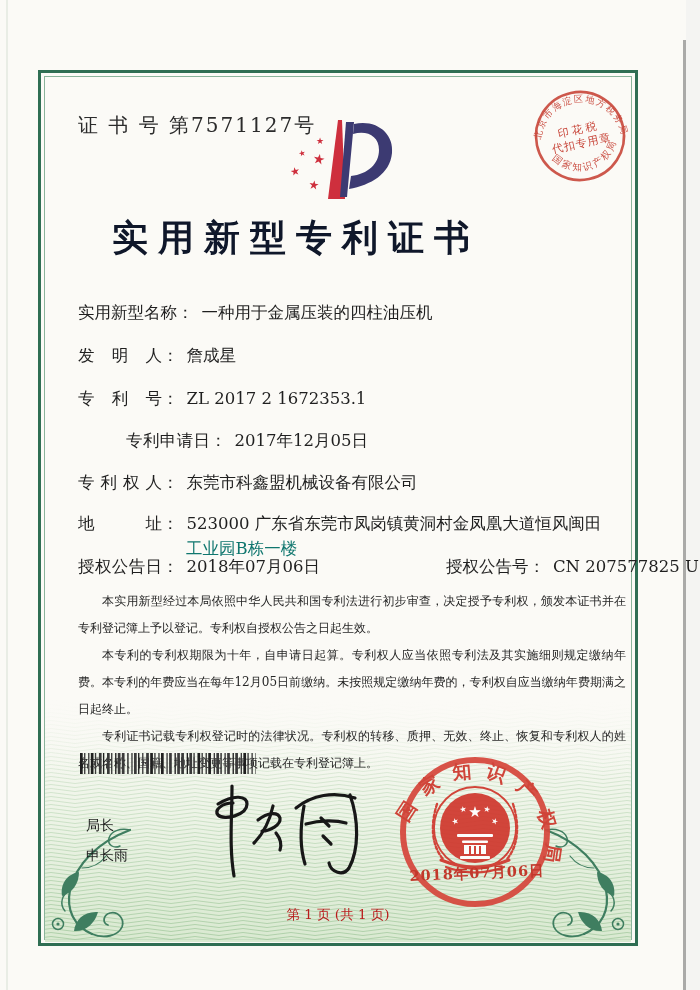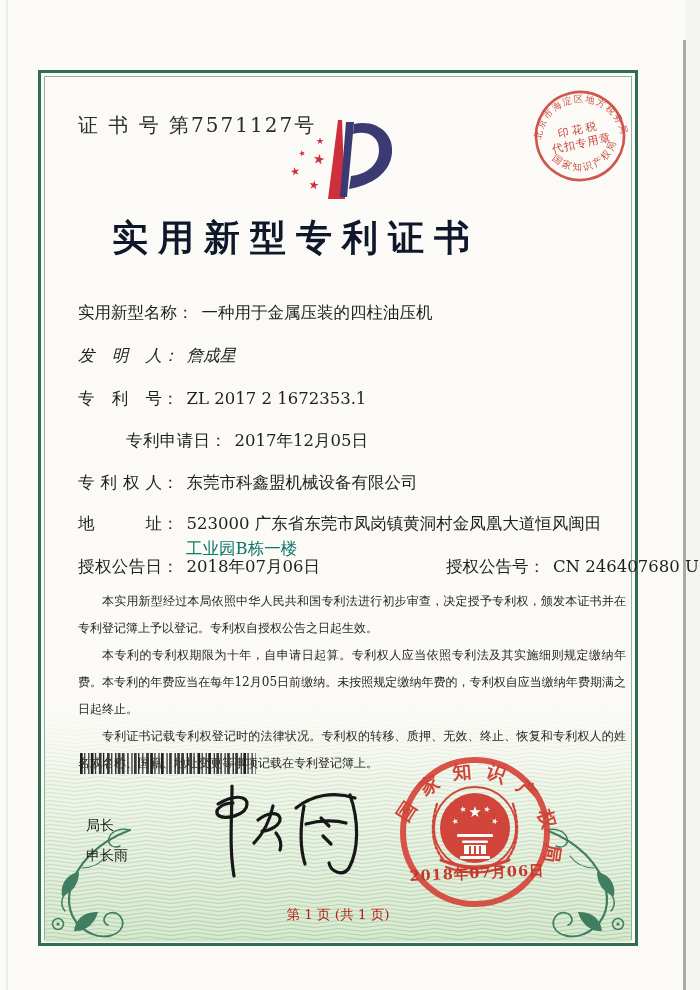--- a/index.html
+++ b/index.html
@@ -180,21 +180,21 @@
       <textPath href="#taxBottom" startOffset="7%">国家知识产权局</textPath>
     </text>
   </g>
 </svg>
 
 <div class="title">实用新型专利证书</div>
 
 <div class="field-row" style="top:302px;">
   <span class="field-label">实用新型名称</span><span class="field-colon">：</span><span class="field-value">一种用于金属压装的四柱油压机</span>
 </div>
-<div class="field-row" style="top:345px;font-style:italic;">
+<div class="field-row" style="top:345px;">
   <span class="field-label">发明人</span><span class="field-colon">：</span><span class="field-value">詹成星</span>
 </div>
 <div class="field-row" style="top:388px;">
   <span class="field-label">专利号</span><span class="field-colon">：</span><span class="field-value">ZL 2017 2 1672353.1</span>
 </div>
 <div class="field-row" style="top:430px;margin-left:48px;">
   <span class="field-label">专利申请日</span><span class="field-colon">：</span><span class="field-value">2017年12月05日</span>
 </div>
 <div class="field-row" style="top:472px;">
   <span class="field-label">专利权人</span><span class="field-colon">：</span><span class="field-value">东莞市科鑫盟机械设备有限公司</span>
@@ -202,21 +202,21 @@
 <div class="field-row" style="top:513px;">
   <span class="field-label">地址</span><span class="field-colon">：</span><span class="field-value">523000 广东省东莞市凤岗镇黄洞村金凤凰大道恒风闽田</span>
 </div>
 <div class="addr-line2" style="top:538px;">工业园B栋一楼</div>
 
 <div class="field-row" style="top:556px;">
   <span>
     <span class="field-label">授权公告日</span><span class="field-colon">：</span><span class="field-value">2018年07月06日</span>
   </span>
   <span class="grant-right">
-    <span>授权公告号</span><span>：</span><span class="field-value">CN 246407680 U</span>
+    <span>授权公告号</span><span>：</span><span class="field-value">CN 207577825 U</span>
   </span>
 </div>
 
 <div class="body-text">
   <p>本实用新型经过本局依照中华人民共和国专利法进行初步审查，决定授予专利权，颁发本证书并在专利登记簿上予以登记。专利权自授权公告之日起生效。</p>
   <p>本专利的专利权期限为十年，自申请日起算。专利权人应当依照专利法及其实施细则规定缴纳年费。本专利的年费应当在每年12月05日前缴纳。未按照规定缴纳年费的，专利权自应当缴纳年费期满之日起终止。</p>
   <p>专利证书记载专利权登记时的法律状况。专利权的转移、质押、无效、终止、恢复和专利权人的姓名或名称、国籍、地址变更等事项记载在专利登记簿上。</p>
 </div>
 
 <svg id="barcode-svg" class="abs" style="left:80px;top:753px;" width="178" height="21">

